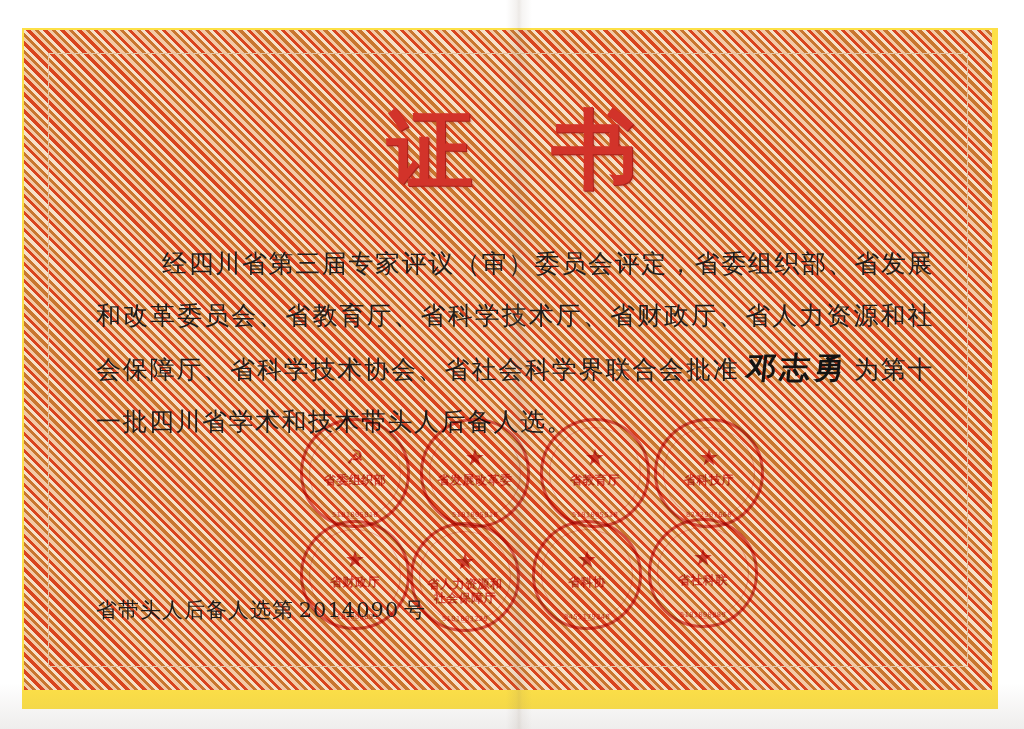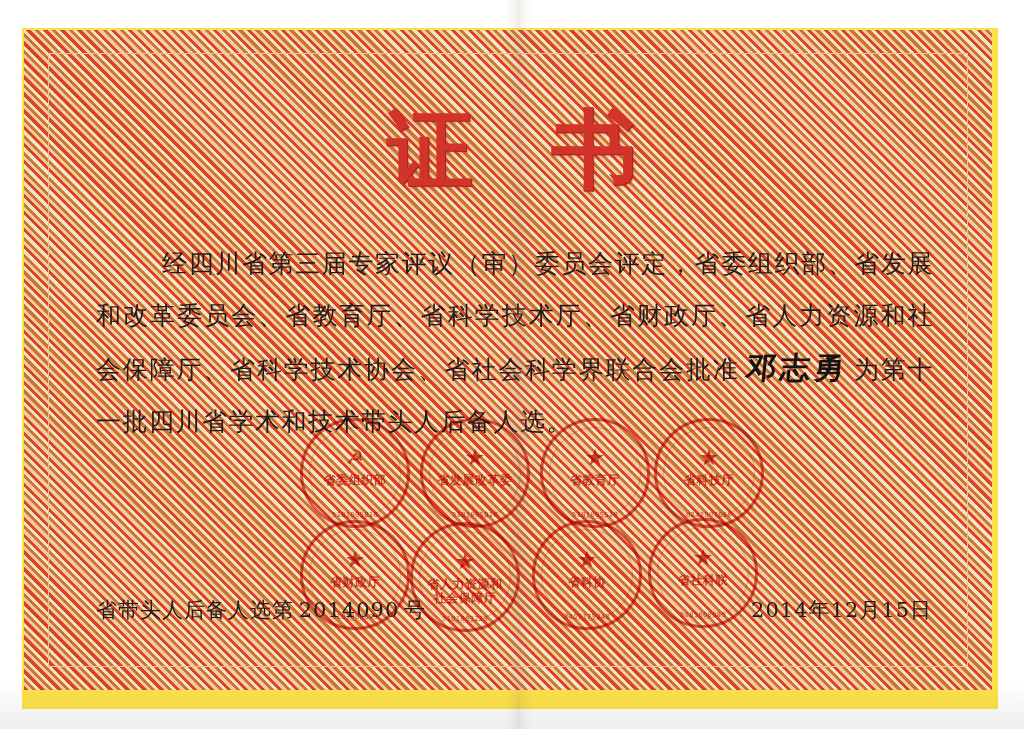--- a/index.html
+++ b/index.html
@@ -326,18 +326,17 @@
         <div class="seal-name">省社科联</div>
         <div class="seal-code">5101000889</div>
       </div>
     </div>
   </div>
 
   <div id="footer">
     <div class="footer-left">
       <span>省带头人后备人选第</span><span class="footer-number">2014090</span><span>号</span>
     </div>
-    <div class="footer-right">2014年12月15日</div>
   </div>
 
   <div class="fold"></div>
   <div class="fold-bottom-shadow"></div>
 </div>
 
 </body></html>

